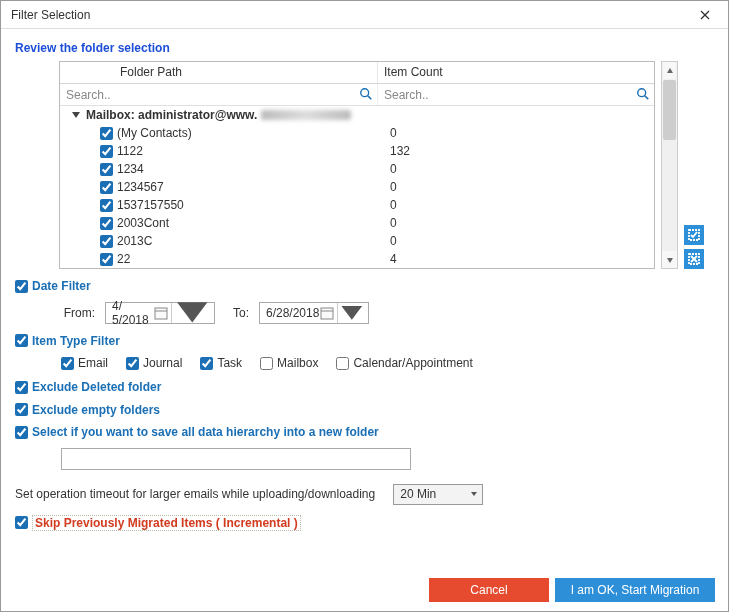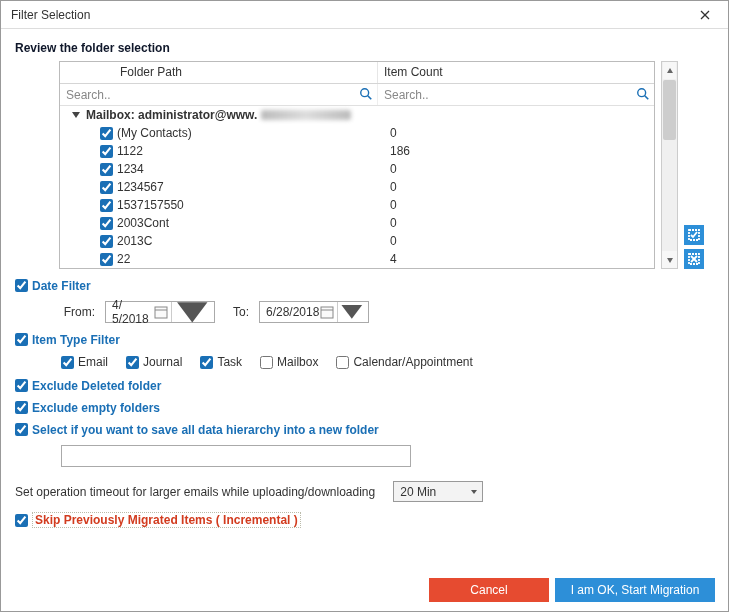--- a/index.html
+++ b/index.html
@@ -24,26 +24,27 @@
     background: #fff;
   }
   .titlebar-close {
     width: 34px; height: 22px;
     display: flex; align-items: center; justify-content: center;
     cursor: pointer;
   }
   .titlebar-close svg { width: 10px; height: 10px; }
   .content { padding: 8px 14px 10px 14px; }
   .section-label {
-    color: #0f172a;
+    color: #1d4ed8;
     font-weight: 600;
     margin: 4px 0 6px 0;
   }
   .checklabel {
     display: inline-flex;
+    align-items: center;
     gap: 4px;
     color: #1a6fb5;
     font-weight: 600;
   }
   .checklabel.item, .plain-check {
     color: #333; font-weight: 400;
   }
   input[type="checkbox"] {
     accent-color: #1a6fb5;
     width: 13px; height: 13px;
@@ -296,21 +297,21 @@
       <input type="checkbox" checked="" style="">
       <span>(My Contacts)</span>
     </div>
     <div class="cell-count">0</div>
           </div>
           <div class="tree-row">
     <div class="cell-path" style="--indent:34px">
       <input type="checkbox" checked="" style="">
       <span>1122</span>
     </div>
-    <div class="cell-count">186</div>
+    <div class="cell-count">132</div>
           </div>
           <div class="tree-row">
     <div class="cell-path" style="--indent:34px">
       <input type="checkbox" checked="" style="">
       <span>1234</span>
     </div>
     <div class="cell-count">0</div>
           </div>
           <div class="tree-row">
     <div class="cell-path" style="--indent:34px">

